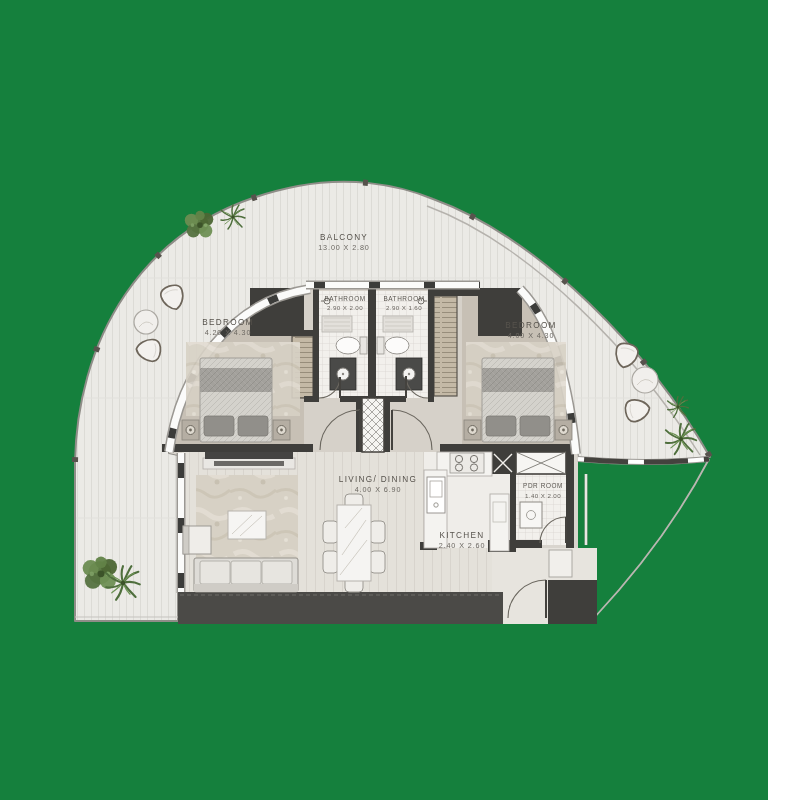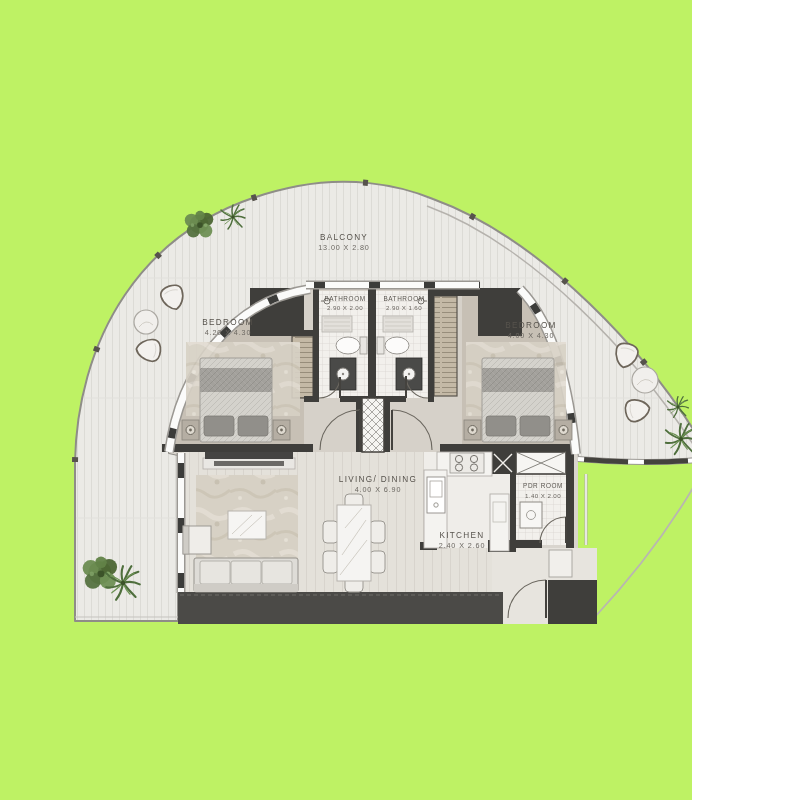--- a/index.html
+++ b/index.html
@@ -3,21 +3,21 @@
 <meta charset="utf-8">
 <style>
   :root{
     --wall:#3f3e3b; --outline:#8f8d88; --label:#57534d; --dims:#6b6761;
     --floor-balcony:#ebeae6; --floor-bedroom:#c7c0b5; --floor-hall:#d6d1c9;
     --floor-living:#e4e1da; --floor-tile:#f2f0ec; --floor-entry:#e7e4de;
     --wardrobe:#c4b9a6; --slab:#4b4a47; --rug:#d7d1c5; --plant:#5d7a45;
     --furn-fill:#efede9; --furn-stroke:#9c9993;
   }
   html,body{margin:0;padding:0;background:#ffffff;}
-  .stage{width:692px;height:800px;background:#bef264;position:relative;overflow:hidden;}
+  .stage{width:768px;height:800px;background:#15803d;position:relative;overflow:hidden;}
   svg{display:block;}
   text{font-family:"Liberation Sans","DejaVu Sans",sans-serif;fill:var(--label);}
   .room-name{font-size:8.2px;letter-spacing:1.3px;}
   .room-dims{font-size:7.2px;letter-spacing:0.9px;fill:var(--dims);}
   .room-name-sm{font-size:6.4px;letter-spacing:0.6px;}
   .room-dims-sm{font-size:6.2px;letter-spacing:0.4px;fill:var(--dims);}
   .wall{fill:var(--wall);}
   .doorarc{stroke:#6b675f;stroke-width:1.1;fill:none;}
   .doorleaf{stroke:#44423e;stroke-width:2;}
   .furn{fill:var(--furn-fill);stroke:var(--furn-stroke);stroke-width:1;}

